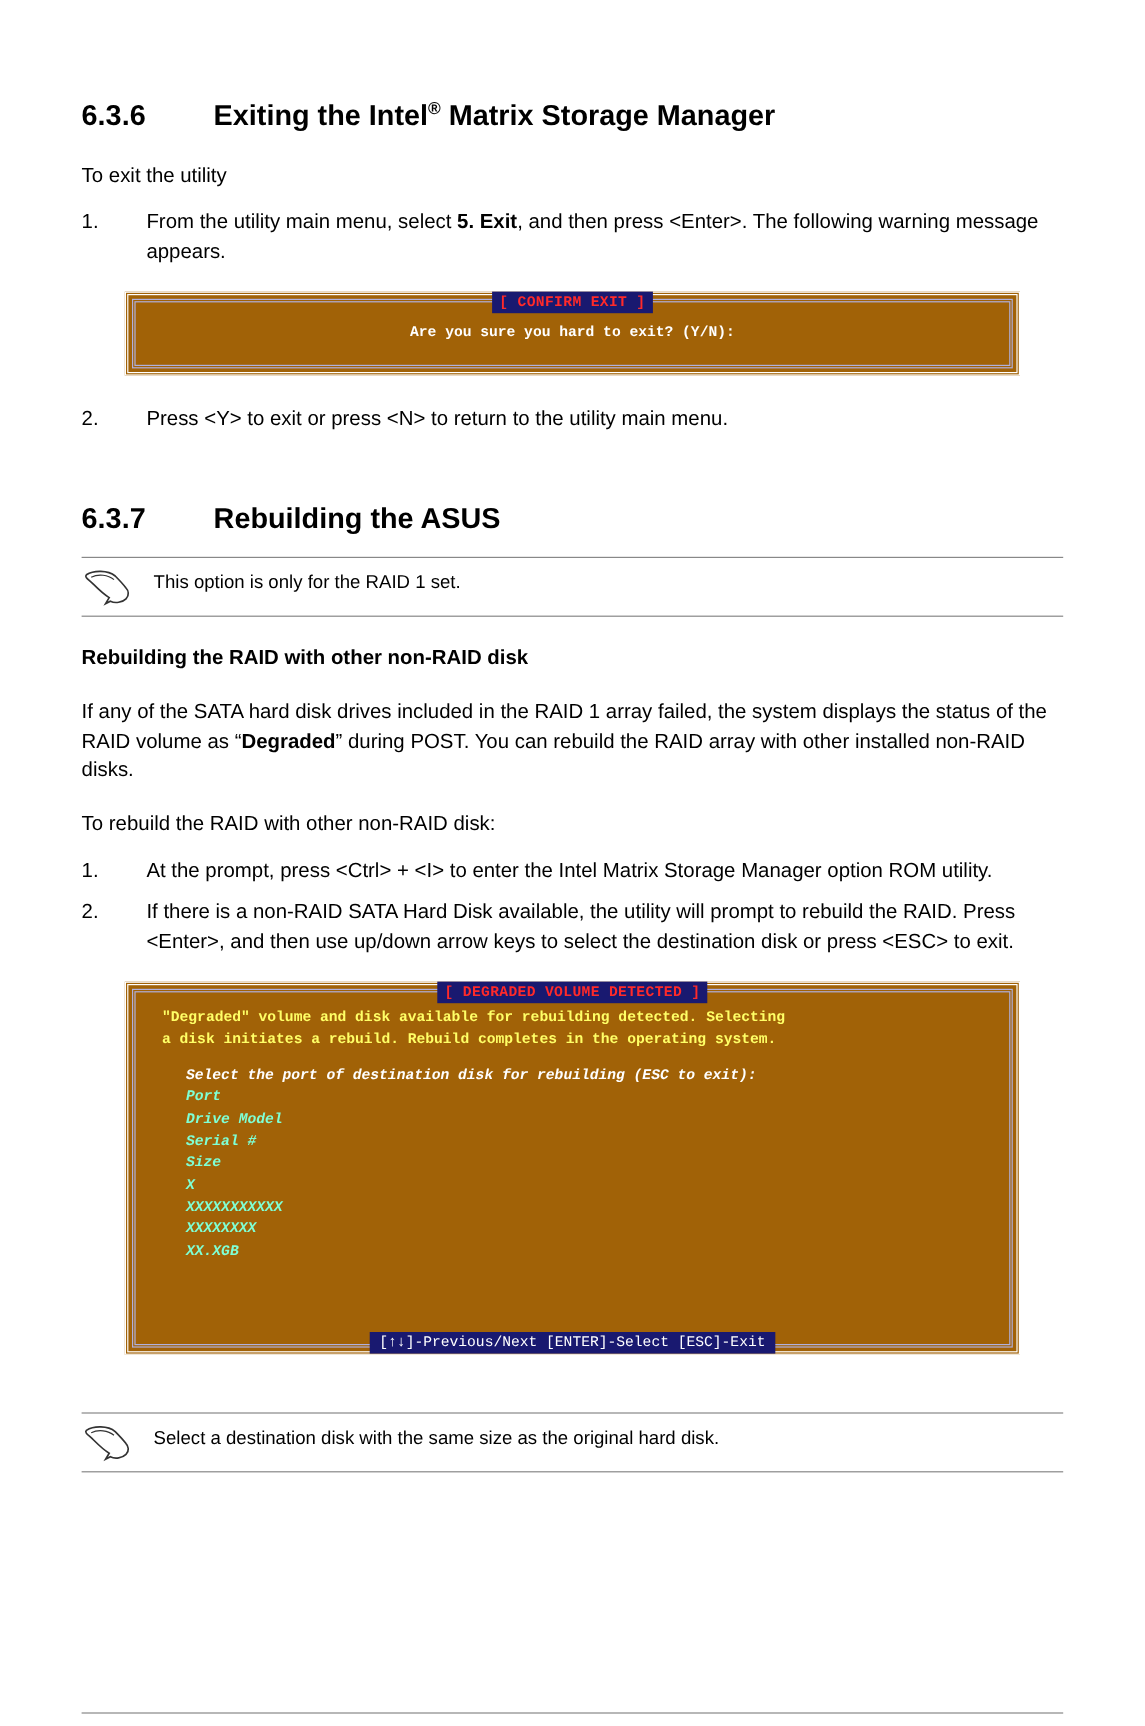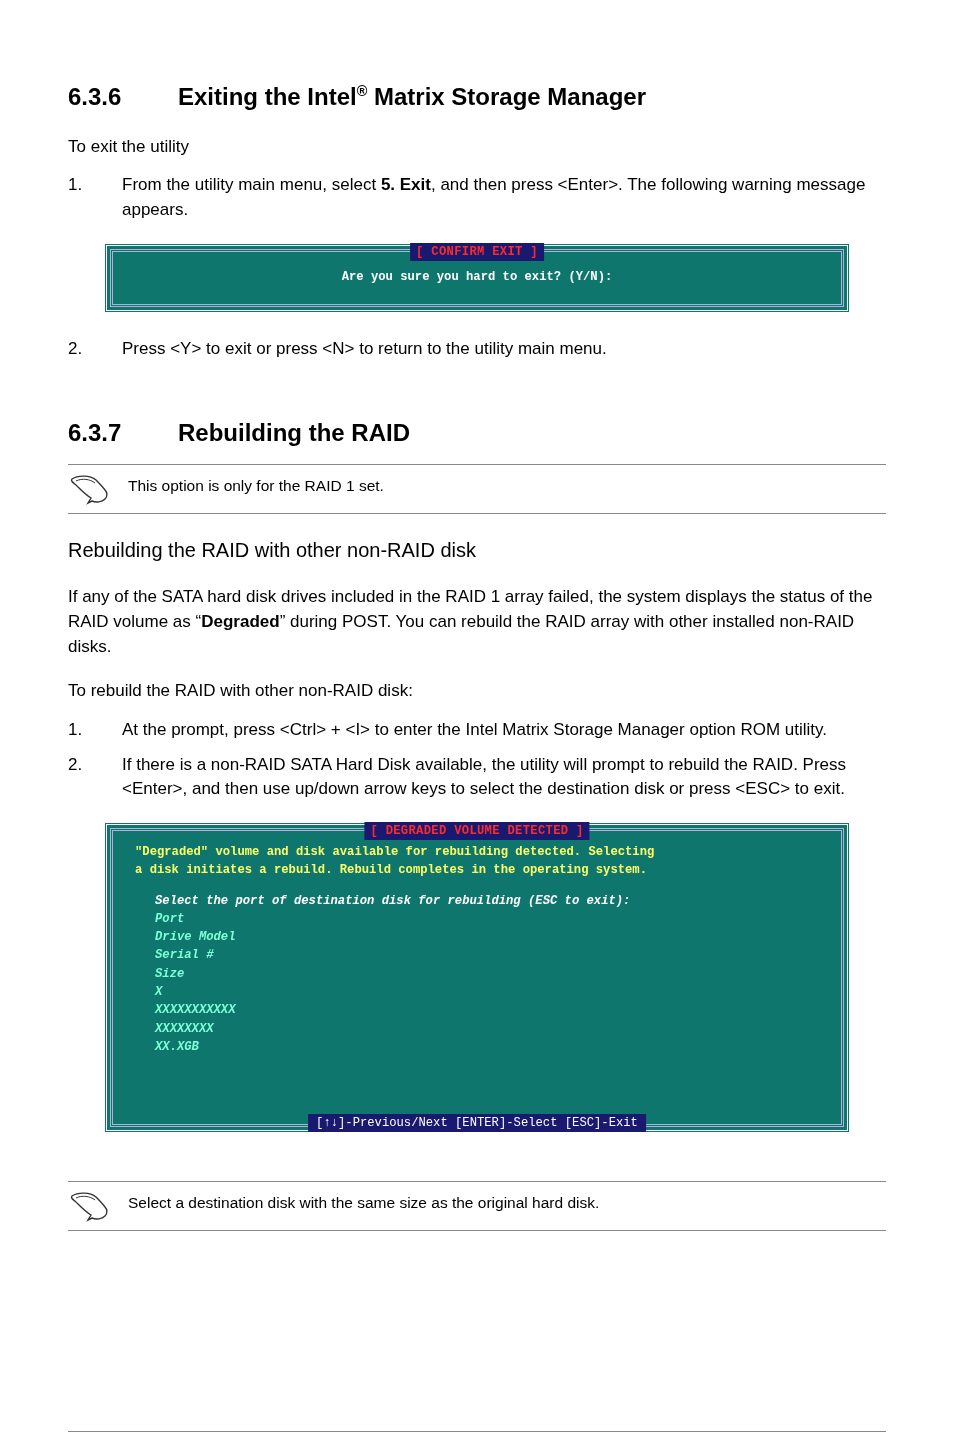--- a/index.html
+++ b/index.html
@@ -22,21 +22,21 @@
   h2.section-title .num { width: 110px; flex-shrink: 0; }
   h2.section-title .txt sup { font-size: 0.6em; vertical-align: super; }
   .body-text { margin-bottom: 14px; margin-top: 20px; }
   ol.num-list { list-style: none; padding: 0; margin: 0 0 20px 0; }
   ol.num-list > li { display: flex; margin-bottom: 10px; }
   ol.num-list > li .n { width: 54px; flex-shrink: 0; }
   ol.num-list > li .c { flex: 1; }
   .terminal-box {
     margin: 12px 36px 24px 36px;
     border: 3px double #fff;
-    background: #0f766e;
+    background: #a16207;
     position: relative;
     padding: 0;
   }
   .terminal-box .inner {
     border: 3px double #b0b0dd;
     margin: 3px;
     padding: 16px 20px 8px 20px;
     color: #fff;
     font-family: "Courier New", monospace;
     font-size: 12.2px;
@@ -82,22 +82,22 @@
     gap: 16px;
     border-top: 1px solid #888;
     border-bottom: 1px solid #888;
     padding: 6px 0;
     margin: 6px 0 22px 0;
     text-align: right;
   }
   .note-block svg { flex-shrink: 0; margin-top: 2px; }
   .note-block .note-text { font-size: 15.5px; padding-top: 4px; }
   .sub-heading {
-    font-size: 20px;
-    font-weight: normal;
+    font-size: 17px;
+    font-weight: bold;
     margin-bottom: 8px;
   }
   .footer {
     display: flex;
     justify-content: space-between;
     border-top: 1px solid #888;
     padding-top: 10px;
     margin-top: 200px;
     font-size: 15px;
     color: #333;
@@ -137,21 +137,21 @@
   <li>
     <span class="n">2.</span>
     <span class="c">Press &lt;Y&gt; to exit or press &lt;N&gt; to return to the utility main menu.</span>
   </li>
 </ol>
 
 <div class="spacer-lg"></div>
 
 <h2 class="section-title">
   <span class="num">6.3.7</span>
-  <span class="txt">Rebuilding the RAID</span>
+  <span class="txt">Rebuilding the ASUS</span>
 </h2>
 
 <div class="note-block">
   <svg width="44" height="34" viewBox="0 0 44 34">
     <path d="M4 6 C10 2, 22 2, 28 7 C30 9, 34 13, 37 17 C39 19, 40 23, 37 26 C34 29, 28 30, 24 28 L20 30 L23 25 C18 22, 14 18, 10 14 C6 10, 2 8, 4 6 Z" fill="none" stroke="#333" stroke-width="1.4"></path>
     <path d="M8 8 C14 5, 22 6, 27 10" fill="none" stroke="#333" stroke-width="1"></path>
   </svg>
   <div class="note-text">This option is only for the RAID 1 set.</div>
 </div>
 

